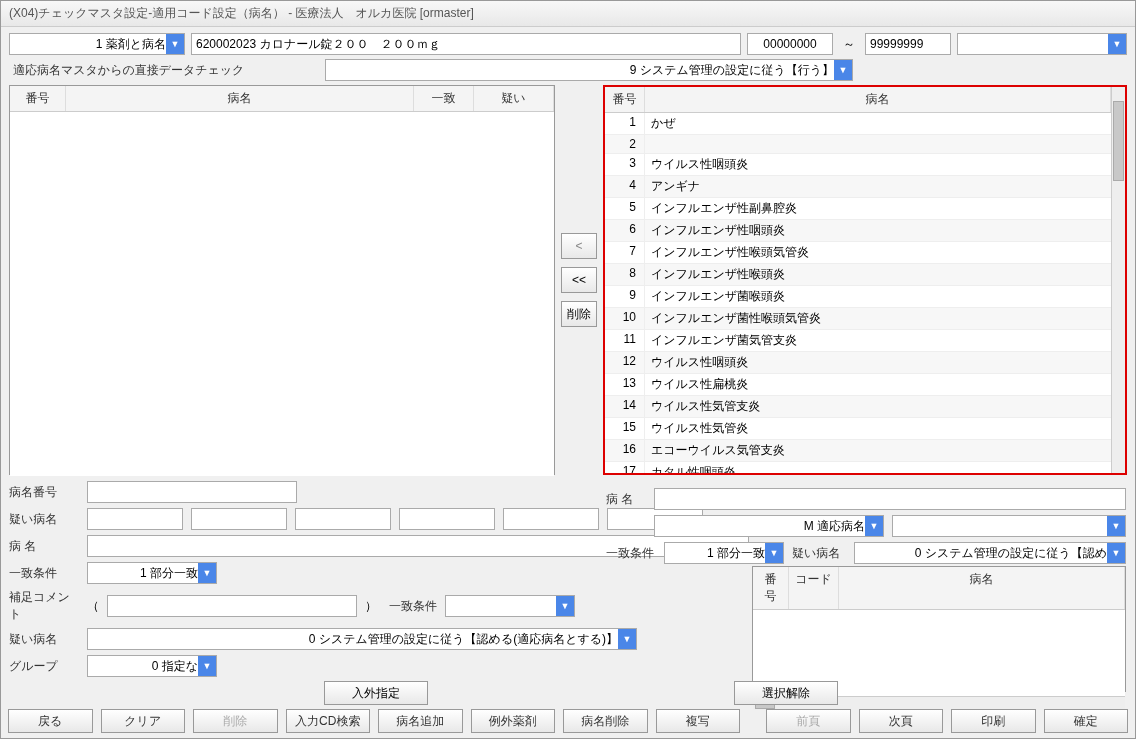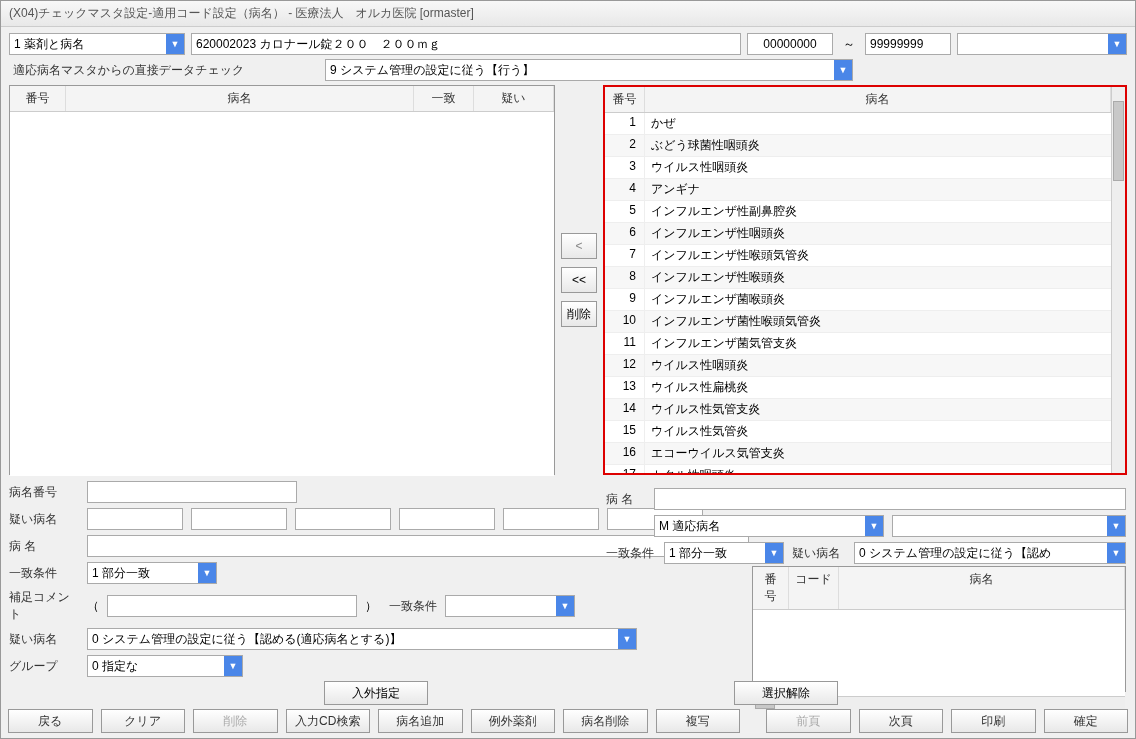--- a/index.html
+++ b/index.html
@@ -1,21 +1,21 @@
 <!DOCTYPE html>
 <html><head>
 <meta charset="utf-8">
 <style>
 *{box-sizing:border-box;margin:0;padding:0;font-family:"MS PGothic","Meiryo",sans-serif;font-size:12px}
 body{background:#f0f0f0;width:1136px;height:739px;overflow:hidden;border:1px solid #999}
 .titlebar{background:linear-gradient(#f8f8f8,#e8e8e8);padding:4px 8px;color:#555;border-bottom:1px solid #ccc}
 .main{padding:6px 8px}
 .row{display:flex;align-items:center;gap:6px;margin-bottom:4px}
 input[type=text],.combo{height:22px;border:1px solid #aaa;background:#fff;padding:0 4px;font-size:12px}
-.combo{display:flex;align-items:center;justify-content:space-between;padding-right:0}
+.combo{display:flex;align-items:center;justify-content:flex-end;padding-right:0}
 .combo-btn{width:18px;height:20px;background:#4a86e8;color:#fff;display:flex;align-items:center;justify-content:center;font-size:9px;cursor:pointer}
 .label{color:#333}
 .tilde{padding:0 4px}
 .middle-area{display:flex;gap:4px;height:390px}
 .left-table{flex:0 0 546px;border:1px solid #999}
 .table-head{display:flex;background:#f4f4f4;border-bottom:1px solid #ccc}
 .th{padding:4px 6px;border-right:1px solid #ddd;color:#333;text-align:center}
 .table-body{background:#fff;height:364px;overflow:auto}
 .center-btns{display:flex;flex-direction:column;gap:8px;justify-content:center;width:40px;align-items:center}
 .sq-btn{width:36px;height:26px;border:1px solid #999;background:linear-gradient(#fff,#e8e8e8);cursor:pointer;display:flex;align-items:center;justify-content:center;color:#888}
@@ -98,21 +98,20 @@
           <div class="th" style="width:40px">番号</div>
           <div class="th" style="flex:1">病名</div>
         </div>
         <div class="rt-body" id="rt-body">
             <div class="rt-row">
               <div class="rt-num">1</div>
               <div class="rt-name">かぜ</div>
             </div>
             <div class="rt-row">
               <div class="rt-num">2</div>
-              <div class="rt-name">ぶどう球菌性咽頭炎</div>
             </div>
             <div class="rt-row">
               <div class="rt-num">3</div>
               <div class="rt-name">ウイルス性咽頭炎</div>
             </div>
             <div class="rt-row">
               <div class="rt-num">4</div>
               <div class="rt-name">アンギナ</div>
             </div>
             <div class="rt-row">
@@ -255,21 +254,21 @@
     </div>
     <div class="form-row">
       <span class="form-label">疑い病名</span>
       <div class="combo" style="width:550px">
         <span>0 システム管理の設定に従う【認める(適応病名とする)】</span>
         <span class="combo-btn">▼</span>
       </div>
     </div>
     <div class="form-row">
       <span class="form-label">グループ</span>
-      <div class="combo" style="width:156px">
+      <div class="combo" style="width:130px">
         <span>0 指定な</span>
         <span class="combo-btn">▼</span>
       </div>
     </div>
   </div>
 
 </div>
 
 <div class="footer">
   <div class="footer-row">

